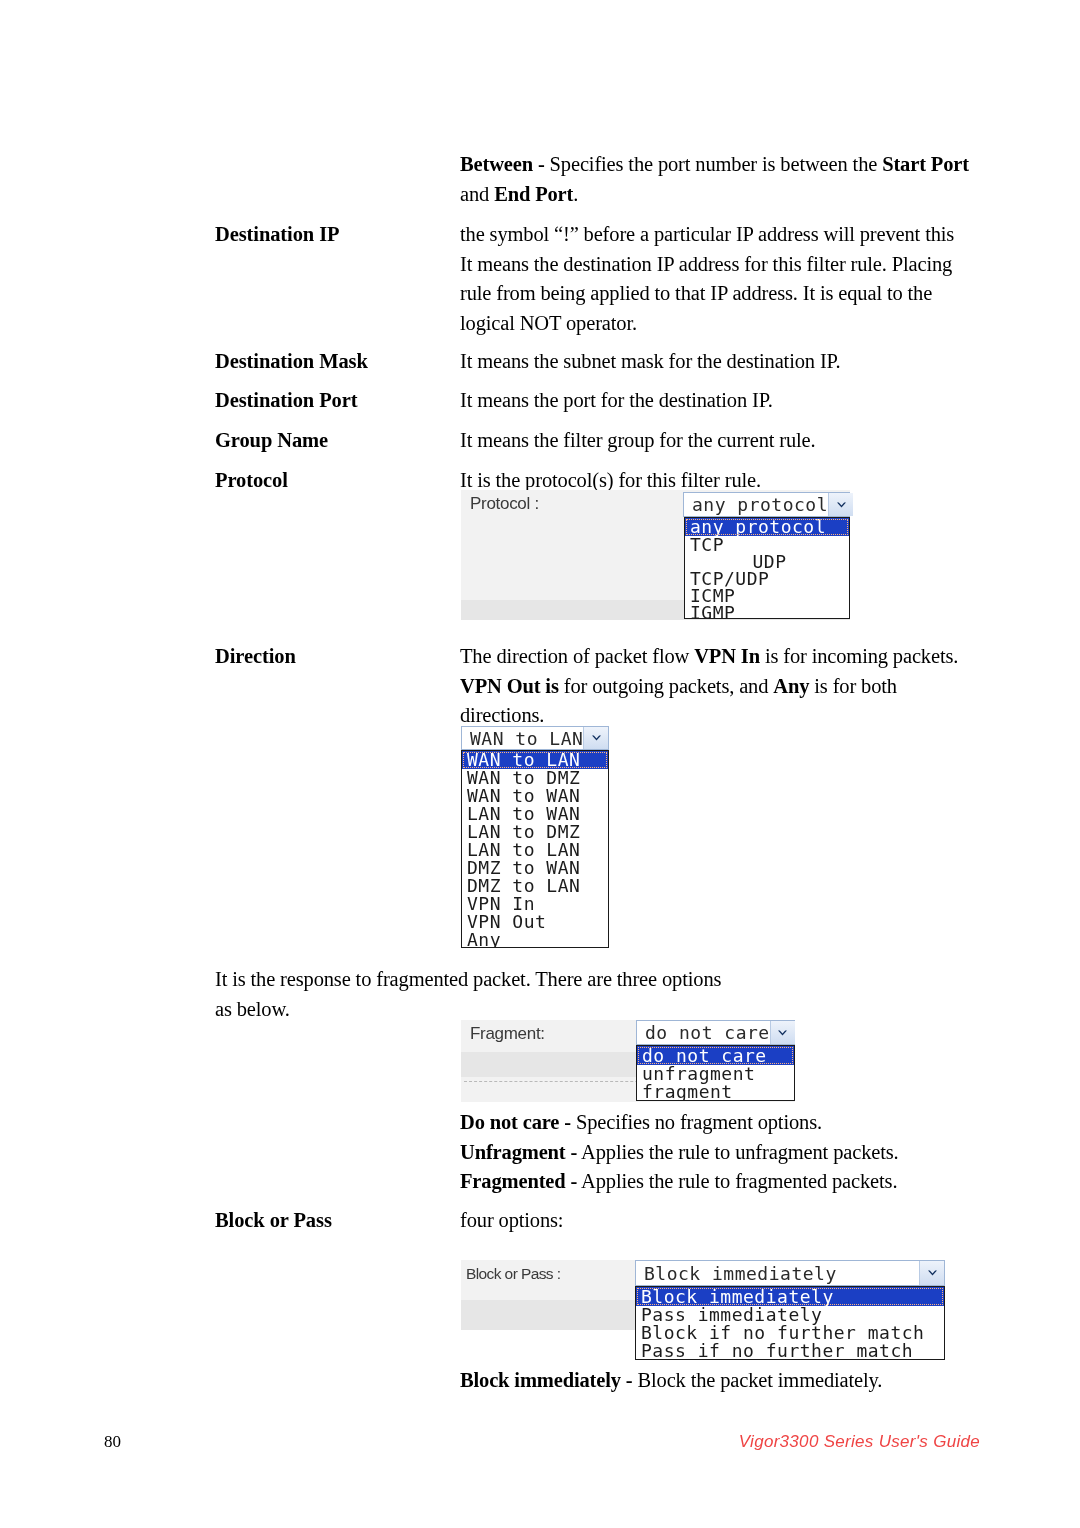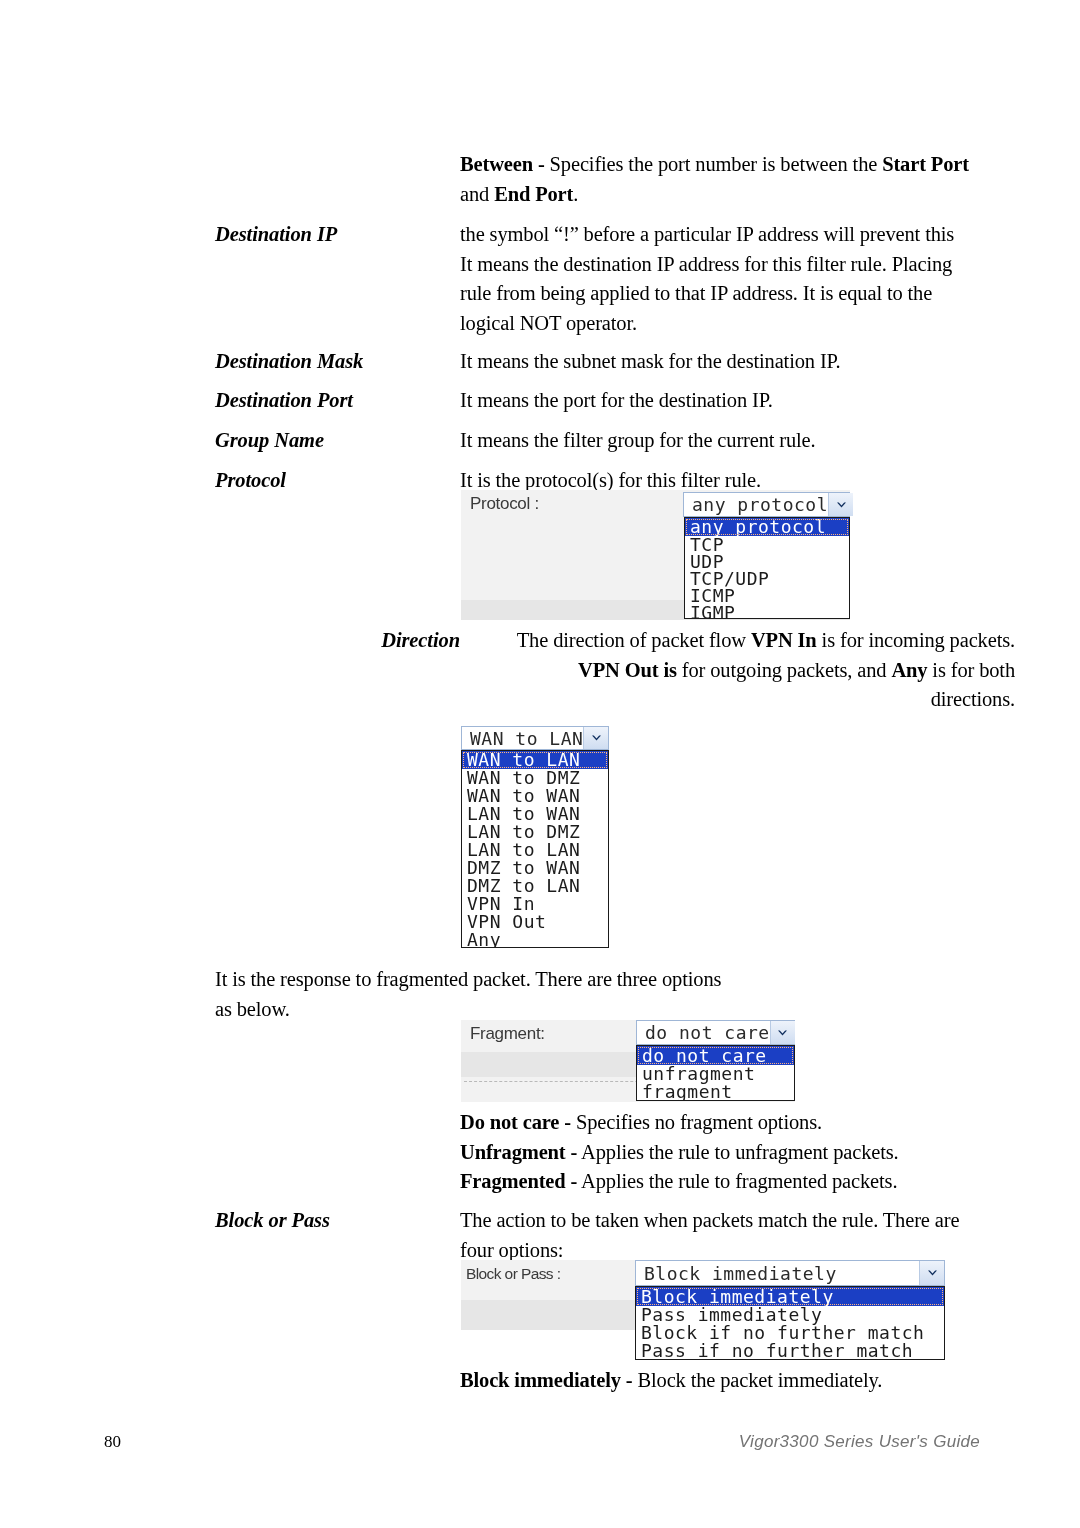--- a/index.html
+++ b/index.html
@@ -23,21 +23,20 @@
     width: 800px;
     left: 215px;
   }
   .term {
     width: 245px;
     flex: 0 0 245px;
     font-weight: bold;
     font-size: 20.5px;
     line-height: 29.5px;
     letter-spacing: -0.1px;
-    font-style: italic;
   }
   .desc {
     flex: 1 1 auto;
     font-size: 20.5px;
     line-height: 29.5px;
     letter-spacing: -0.15px;
   }
   .desc b { font-weight: bold; }
   .para-line { display: block; white-space: nowrap; }
 
@@ -148,21 +147,21 @@
     font-size: 17px;
     font-family: "Liberation Serif", "DejaVu Serif", serif;
   }
   .footer-note {
     position: absolute;
     right: 100px;
     top: 1432px;
     font-family: "Liberation Sans", "DejaVu Sans", sans-serif;
     font-style: italic;
     font-size: 17px;
-    color: #737373;
+    color: #ef4444;
     letter-spacing: 0.3px;
     white-space: nowrap;
   }
 </style>
 </head>
 <body>
 
 <div class="free-text" style="top:150px;">
   <b>Between -</b><span> Specifies the port number is between the </span><b>Start Port</b>
 </div>
@@ -218,28 +217,28 @@
     <span class="select-arrow">
       <svg width="11" height="8" viewBox="0 0 11 8">
           <path d="M1 1.5 L5.5 6.5 L10 1.5 L8.2 1.5 L5.5 4.4 L2.8 1.5 Z" fill="#12305f"></path>
         </svg>
     </span>
   </div>
 
   <ul class="option-list" style="left:684px; top:517px; width:166px; height:102px;">
     <li class="selected" style="height:18px; line-height:18px;">any protocol</li>
     <li style="height:17px; line-height:17px;">TCP</li>
-    <li style="height:17px; line-height:17px;">UDP</li>
+    <li style="height:17px; line-height:17px;text-align:center;">UDP</li>
     <li style="height:17px; line-height:17px;">TCP/UDP</li>
     <li style="height:17px; line-height:17px;">ICMP</li>
     <li style="height:17px; line-height:17px;">IGMP</li>
   </ul>
 </div>
 
-<div class="doc-row" style="top:626px;text-align:right;">
+<div class="doc-row" style="top:642px;">
   <div class="term">Direction</div>
   <div class="desc">
     <span class="para-line"><span>The direction of packet flow </span><b>VPN In</b><span> is for incoming packets.</span></span>
     <span class="para-line"><b>VPN Out is</b><span> for outgoing packets, and </span><b>Any</b><span> is for both</span></span>
     <span class="para-line">directions.</span>
   </div>
 </div>
 
 <div class="widget">
   <div class="select-box" style="left:461px; top:726px; width:148px; height:24px;">
@@ -302,21 +301,20 @@
 <div class="free-text" style="top:1137.5px;">
   <b>Unfragment -</b><span> Applies the rule to unfragment packets.</span>
 </div>
 <div class="free-text" style="top:1167px;">
   <b>Fragmented -</b><span> Applies the rule to fragmented packets.</span>
 </div>
 
 <div class="doc-row" style="top:1206px;">
   <div class="term">Block or Pass</div>
   <div class="desc">
-    <span class="para-line">The action to be taken when packets match the rule. There are</span>
     <span class="para-line">four options:</span>
   </div>
 </div>
 
 <div class="widget">
   <div class="panel" style="left:461px; top:1260px; width:484px; height:40px;"></div>
   <div class="panel-strip" style="left:461px; top:1300px; width:484px; height:30px;"></div>
   <div class="panel-label small" style="left:466px; top:1265px;">Block or Pass :</div>
 
   <div class="select-box" style="left:635px; top:1260px; width:310px; height:26px;">

